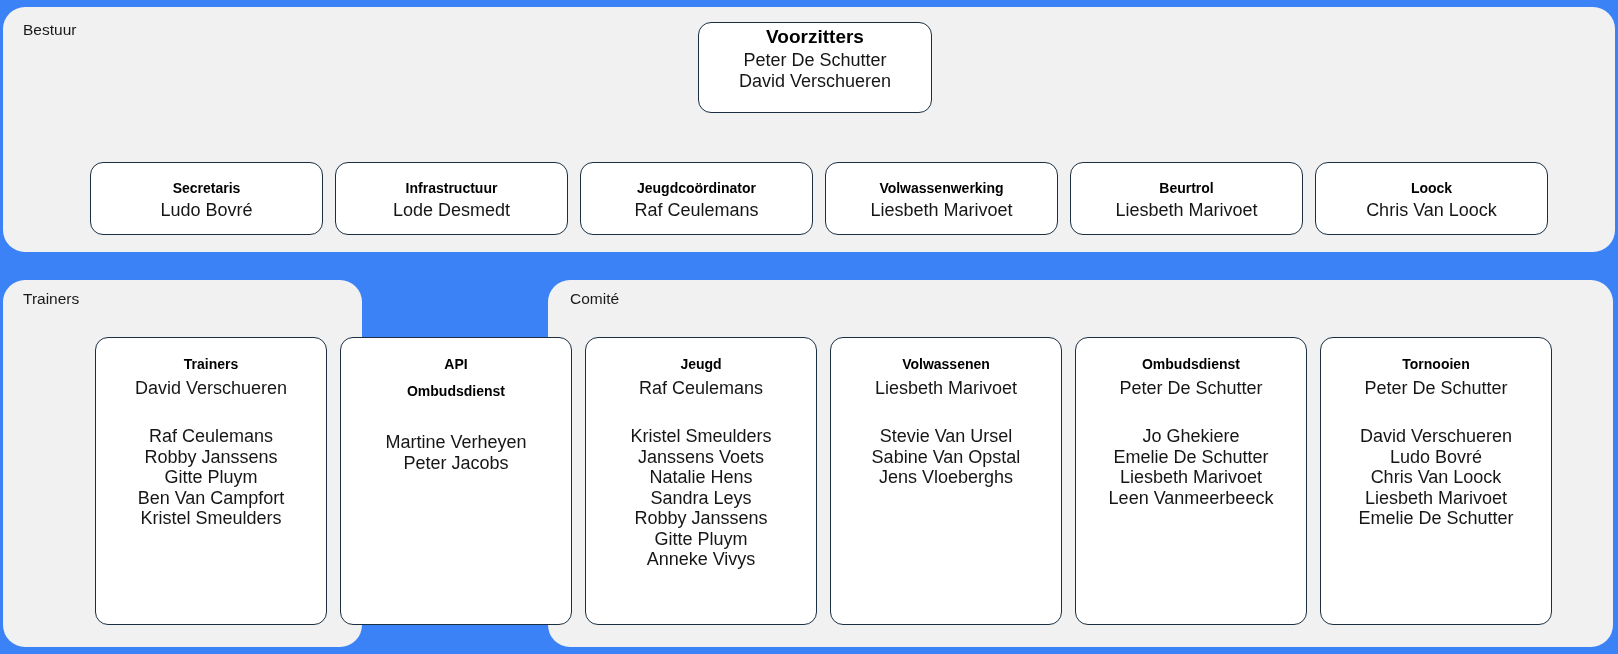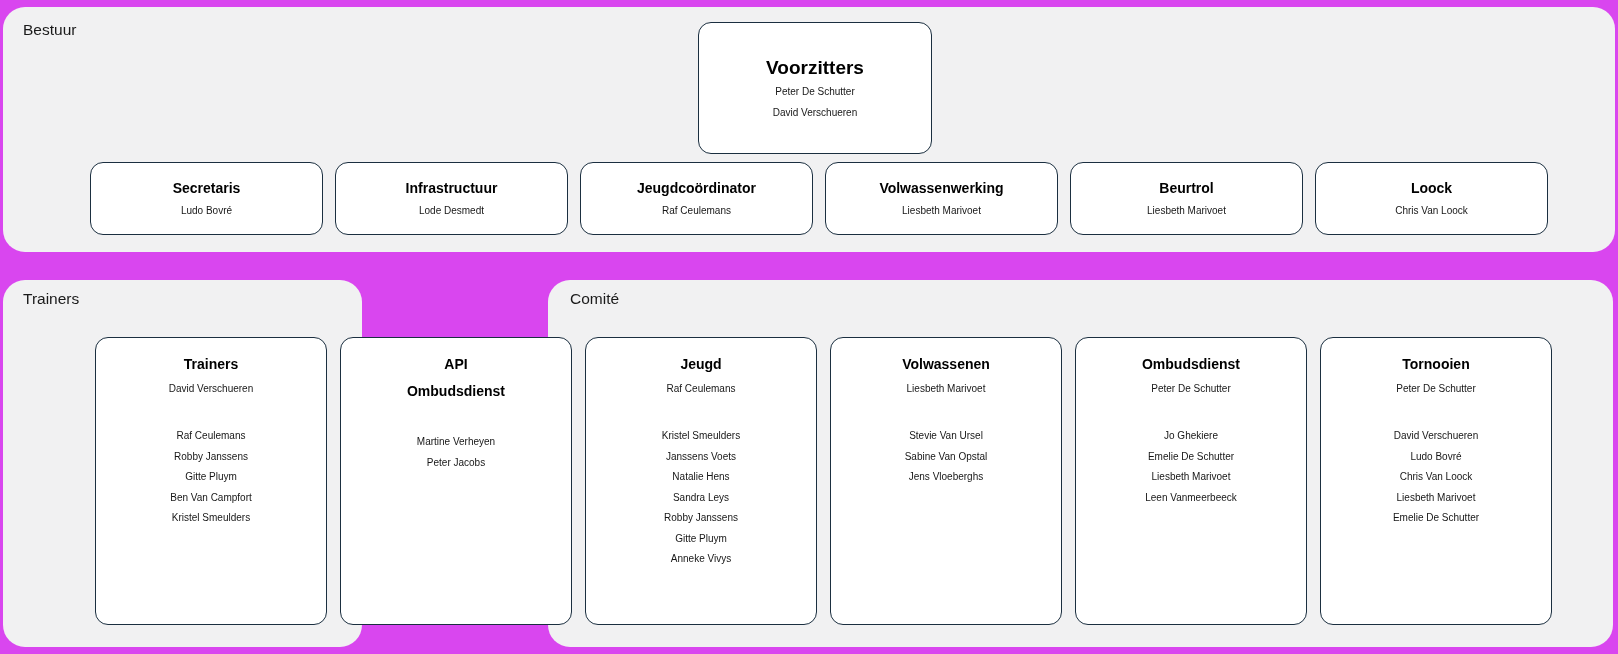--- a/index.html
+++ b/index.html
@@ -1,20 +1,20 @@
 <!DOCTYPE html>
 <html style="--panel-bg: #f1f1f2; --card-bg: #ffffff; --card-border: #1b2f40;"><head>
 <meta charset="utf-8">
 <style>
   html, body { margin: 0; padding: 0; background: #ffffff; }
   .stage {
     position: relative;
     width: 1618px;
     height: 654px;
-    background: #d946ef;
+    background: #3b82f6;
     font-family: "Liberation Sans", sans-serif;
     color: #141414;
     overflow: hidden;
   }
   .panel {
     position: absolute;
     background: var(--panel-bg, #f1f1f2);
     border-radius: 22px;
     z-index: 0;
   }
@@ -50,31 +50,31 @@
     flex: 0 0 auto;
   }
   .card-title {
     font-weight: 700;
     color: #000000;
     font-size: 14px;
     line-height: 27px;
     white-space: pre-line;
   }
   .card-lead, .member {
-    font-size: 10px;
+    font-size: 18px;
     color: #161616;
   }
   .card-lead { line-height: 21px; }
   .member { line-height: 20.5px; }
   .card-spacer { height: 27px; }
 
   
   #row1 .card {
-    width: 234px; height: 132px;
-    display: flex; flex-direction: column; justify-content: center;
+    width: 234px; height: 91px;
+    display: flex; flex-direction: column; 
   }
   #row1 .card-title { font-size: 19px; line-height: 27px; }
   #row1 .member { line-height: 21px; }
 
   
   #row2 .card {
     width: 233px; height: 73px;
     display: flex; flex-direction: column; justify-content: center;
   }
   #row2 .card-title { line-height: 24px; }

